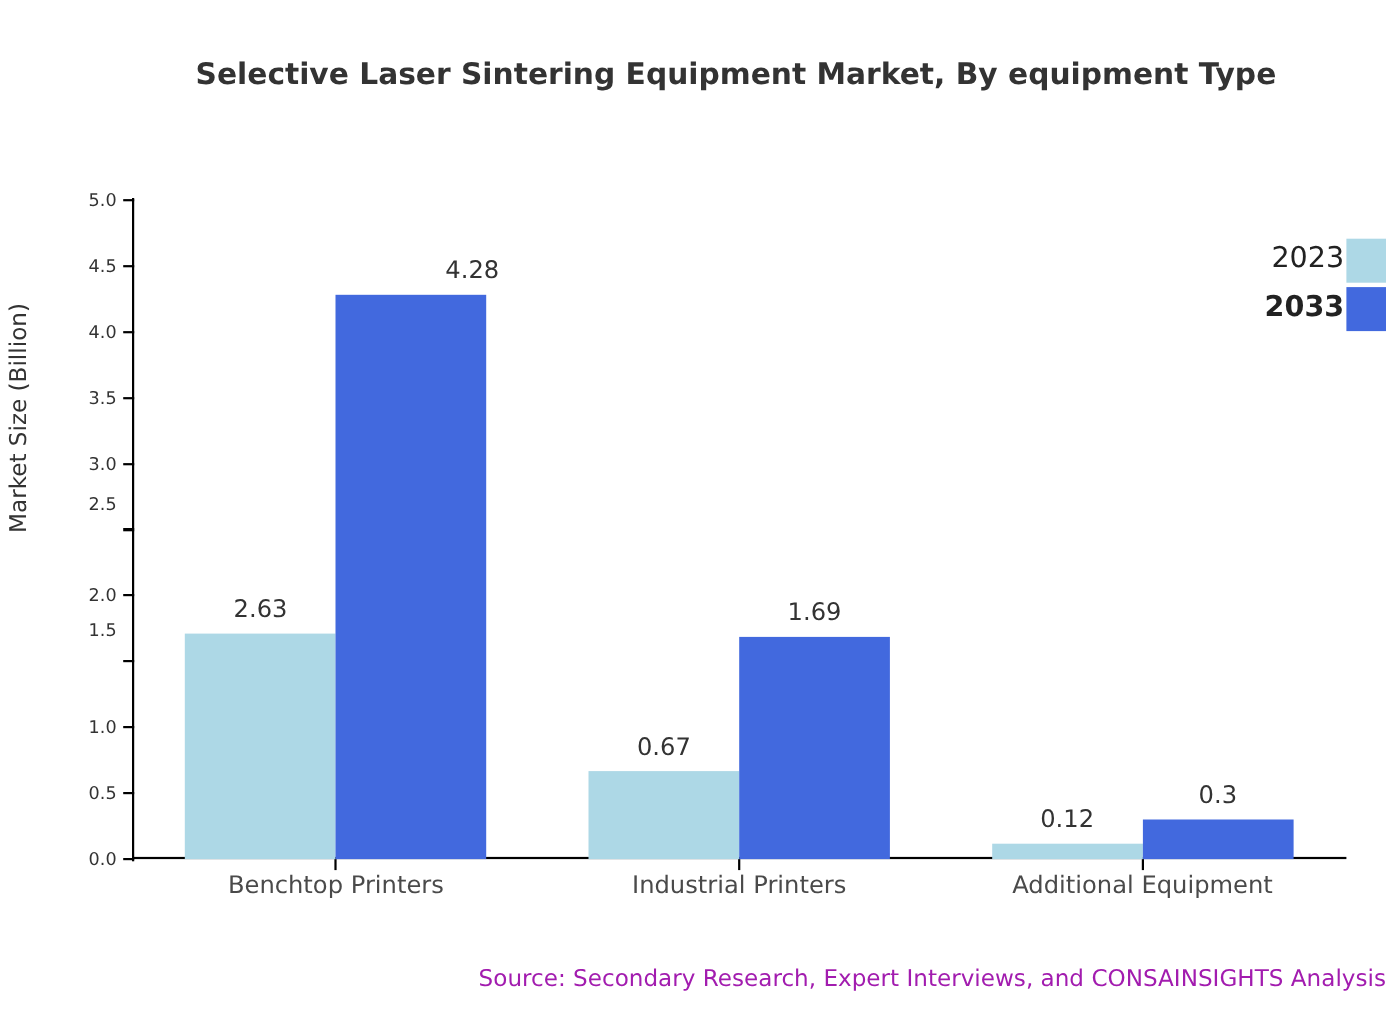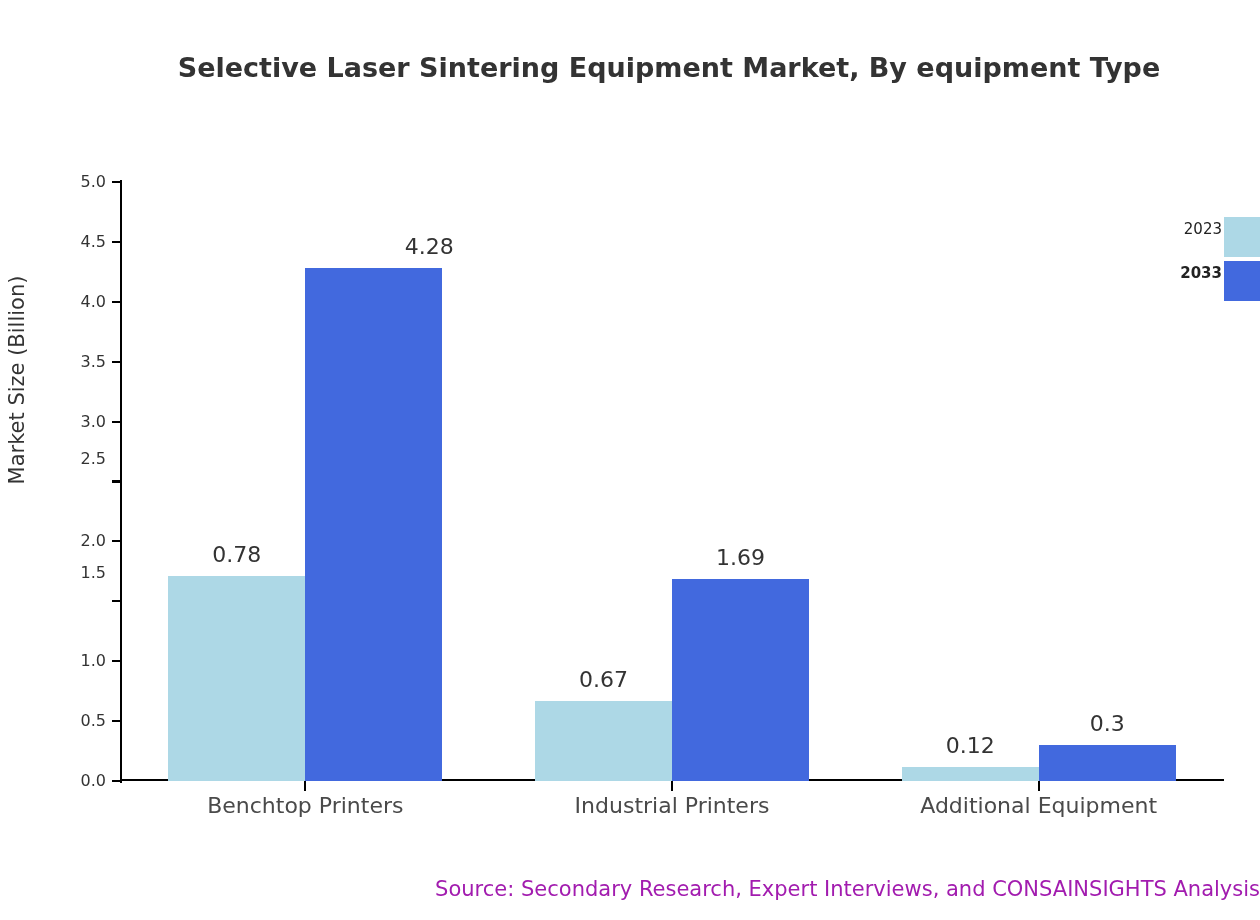--- a/index.html
+++ b/index.html
@@ -139,21 +139,21 @@
   .legend-row {
     position: absolute;
     left: 0;
     width: 160px;
     height: 40px;
   }
   .legend-text {
     position: absolute;
     right: 38px;
     top: 6px;
-    font-size: 15px;
+    font-size: 26px;
     color: #222222;
     text-align: right;
     white-space: nowrap;
   }
   .legend-swatch {
     position: absolute;
     left: 124px;
     top: 3px;
     width: 54px;
     height: 40px;
@@ -221,21 +221,21 @@
   <div class="plot-area" id="plot-area">
       <div class="bar" style="left: 46.3333px; width: 137px; height: 204.858px; background: rgb(173, 216, 230);"></div>
       <div class="bar" style="left: 413px; width: 137px; height: 80.266px; background: rgb(173, 216, 230);"></div>
       <div class="bar" style="left: 779.667px; width: 137px; height: 14.376px; background: rgb(173, 216, 230);"></div>
       <div class="bar" style="left: 183.333px; width: 137px; height: 512.744px; background: rgb(66, 105, 222);"></div>
       <div class="bar" style="left: 550px; width: 137px; height: 202.462px; background: rgb(66, 105, 222);"></div>
       <div class="bar" style="left: 916.667px; width: 137px; height: 35.94px; background: rgb(66, 105, 222);"></div>
     </div>
 
   <div id="barlabel-layer">
-      <div class="bar-label" style="left: 156.833px; top: 542.142px;">0.78</div>
+      <div class="bar-label" style="left: 156.833px; top: 542.142px;">2.63</div>
       <div class="bar-label" style="left: 523.5px; top: 666.734px;">0.67</div>
       <div class="bar-label" style="left: 890.167px; top: 732.624px;">0.12</div>
       <div class="bar-label" style="left: 293.833px; top: 234.256px; text-align: right;">4.28</div>
       <div class="bar-label" style="left: 660.5px; top: 544.538px;">1.69</div>
       <div class="bar-label" style="left: 1027.17px; top: 711.06px;">0.3</div>
     </div>
 
   <div class="legend" id="legend">
       <div class="legend-row" style="top: 0px;">
         <span class="legend-text">2023</span>

